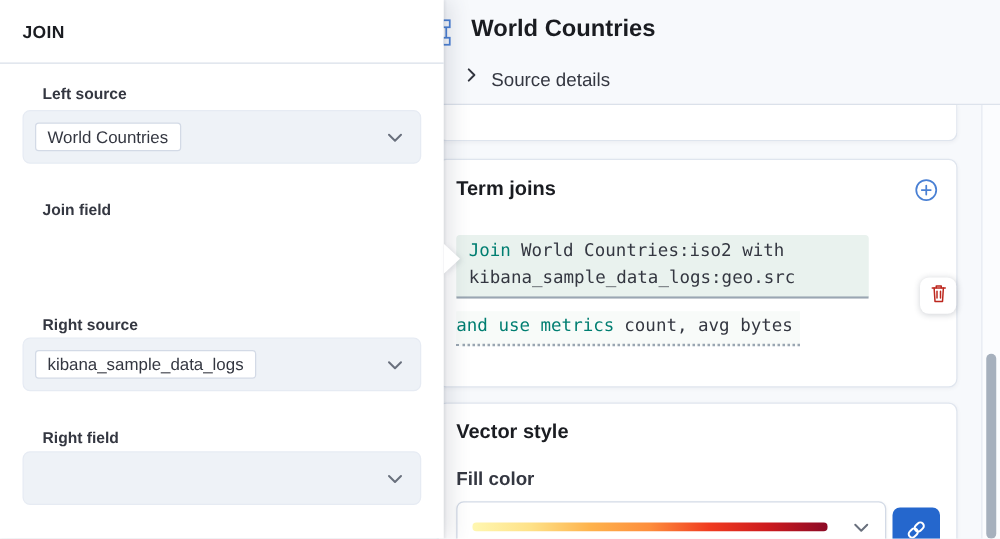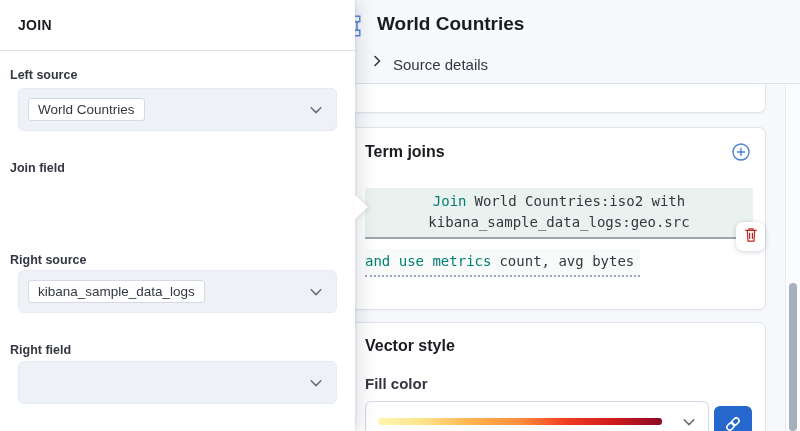--- a/index.html
+++ b/index.html
@@ -12,51 +12,51 @@
   .header-divider{position:absolute;left:0;right:0;top:83px;height:1px;background:#dde3ec;}
   .layer-title{position:absolute;left:377px;top:11px;margin:0;font-size:19px;line-height:26px;font-weight:700;color:#1a1c21;}
   .join-glyph{position:absolute;left:349px;top:15px;width:16px;height:22px;color:var(--icon-blue);}
   .source-details{position:absolute;left:372px;top:45px;display:flex;align-items:center;gap:10px;cursor:pointer;}
   .source-details .sd-label{font-size:15px;color:#343741;margin-top:11px;}
   .chev-right{width:11px;height:12px;color:#343741;}
 
   
   .card{position:absolute;left:350px;width:416px;background:#ffffff;border:1px solid #dfe5ee;border-radius:7px;box-shadow:0 1px 3px rgba(50,60,80,0.05);box-sizing:border-box;}
   .card-clipped{top:84px;height:29px;border-top:none;border-radius:0 0 7px 7px;}
-  .card-joins{top:127px;height:183px;text-align:center;}
+  .card-joins{top:127px;height:183px;}
   .card-style{top:322px;height:150px;}
 
   .card h2{margin:0;font-size:16px;font-weight:700;color:#1a1c21;}
   .card-title-row{position:absolute;left:14px;right:14px;top:14px;display:flex;align-items:center;justify-content:space-between;}
   .icon-btn{background:none;border:none;padding:0;margin:0;width:20px;height:20px;cursor:pointer;color:var(--icon-blue);}
   .icon-btn svg{display:block;}
 
   
-  .join-expression{position:absolute;left:14px;top:60px;width:388px;box-sizing:border-box;background:var(--expression-bg);border-bottom:2px solid #9aa6b2;padding:3px 10px 4px 10px;border-radius:3px 3px 0 0;font-family:"DejaVu Sans Mono",monospace;font-size:14px;line-height:21px;color:#343741;cursor:pointer;}
+  .join-expression{position:absolute;left:14px;top:60px;width:330px;box-sizing:border-box;background:var(--expression-bg);border-bottom:2px solid #9aa6b2;padding:3px 10px 4px 10px;border-radius:3px 3px 0 0;font-family:"DejaVu Sans Mono",monospace;font-size:14px;line-height:21px;color:#343741;cursor:pointer;}
   .kw{color:var(--keyword-teal);}
   .expr-rest{margin-left:8px;}
   .metrics-expression{position:absolute;left:14px;top:121px;display:inline-block;border-bottom:2px dotted #9aa6b2;padding:2px 6px 4px 0;font-family:"DejaVu Sans Mono",monospace;font-size:14px;line-height:20px;color:#343741;background:#f8fbf9;cursor:pointer;}
   .trash-btn{position:absolute;left:385px;top:94px;width:29px;height:29px;background:#fff;border:none;border-radius:7px;box-shadow:0 1px 5px rgba(40,50,70,0.22);color:var(--danger-red);cursor:pointer;padding:0;display:flex;align-items:center;justify-content:center;}
 
   
   .field-label{position:absolute;left:14px;top:52px;font-size:15px;font-weight:700;color:#343741;}
   .fill-select{position:absolute;left:14px;top:78px;width:344px;height:40px;background:#fff;border:1px solid #d3dae6;border-radius:6px;box-sizing:border-box;box-shadow:0 1px 2px rgba(50,60,80,0.06);cursor:pointer;}
   .ramp{position:absolute;left:12px;right:46px;top:16px;height:7px;border-radius:3px;}
   .fill-select .chev{position:absolute;right:11px;top:12px;}
   .link-btn{position:absolute;left:363px;top:83px;width:38px;height:38px;background:var(--primary-button);border:none;border-radius:6px;color:#fff;cursor:pointer;padding:0;display:flex;align-items:center;justify-content:center;}
 
   
   .scroll-track{position:absolute;left:785px;top:84px;bottom:0;width:15px;background:#fbfcfe;border-left:1px solid #e5e9f1;}
   .scroll-thumb{position:absolute;left:3px;top:199px;width:8px;height:148px;background:#a6b0bd;border-radius:4px;cursor:pointer;}
 
   
   .popover{position:absolute;left:0;top:0;width:355px;height:431px;background:#fff;box-shadow:6px 0 16px rgba(55,66,88,0.14),1px 0 2px rgba(55,66,88,0.10);z-index:30;}
   .popover-title{position:absolute;left:18px;top:17px;font-size:14px;font-weight:700;letter-spacing:.3px;color:#1a1c21;}
   .popover-divider{position:absolute;left:0;right:0;top:50px;height:1px;background:#d9dfe9;}
-  .fg-label{position:absolute;left:10px;font-size:12.5px;font-weight:700;color:#343741;text-align:right;}
+  .fg-label{position:absolute;left:34px;font-size:12.5px;font-weight:700;color:#343741;text-align:right;}
   .combo{position:absolute;left:18px;width:319px;height:43px;background:#eef2f7;border:1px solid #e6ebf3;border-radius:6px;box-sizing:border-box;cursor:pointer;}
   .combo .token{position:absolute;left:9px;top:9px;height:23px;box-sizing:border-box;background:#fff;border:1px solid #d3dae6;border-radius:3px;padding:3px 9px;font-size:13.5px;line-height:15px;color:#343741;white-space:nowrap;}
   .combo .chev{position:absolute;right:12px;top:13px;}
   .chev{width:16px;height:16px;color:#69707d;}
   .lbl1{top:68px}.cb1{top:88px}
   .lbl2{top:161px}.cb2{top:178px}
   .lbl3{top:253px}.cb3{top:270px}
   .lbl4{top:343px}.cb4{top:361px}
 
   .popover-arrow{position:absolute;left:355px;top:195px;width:0;height:0;border-top:12px solid transparent;border-bottom:12px solid transparent;border-left:13px solid #fff;filter:drop-shadow(2px 1px 2px rgba(55,66,88,0.12));z-index:31;}

